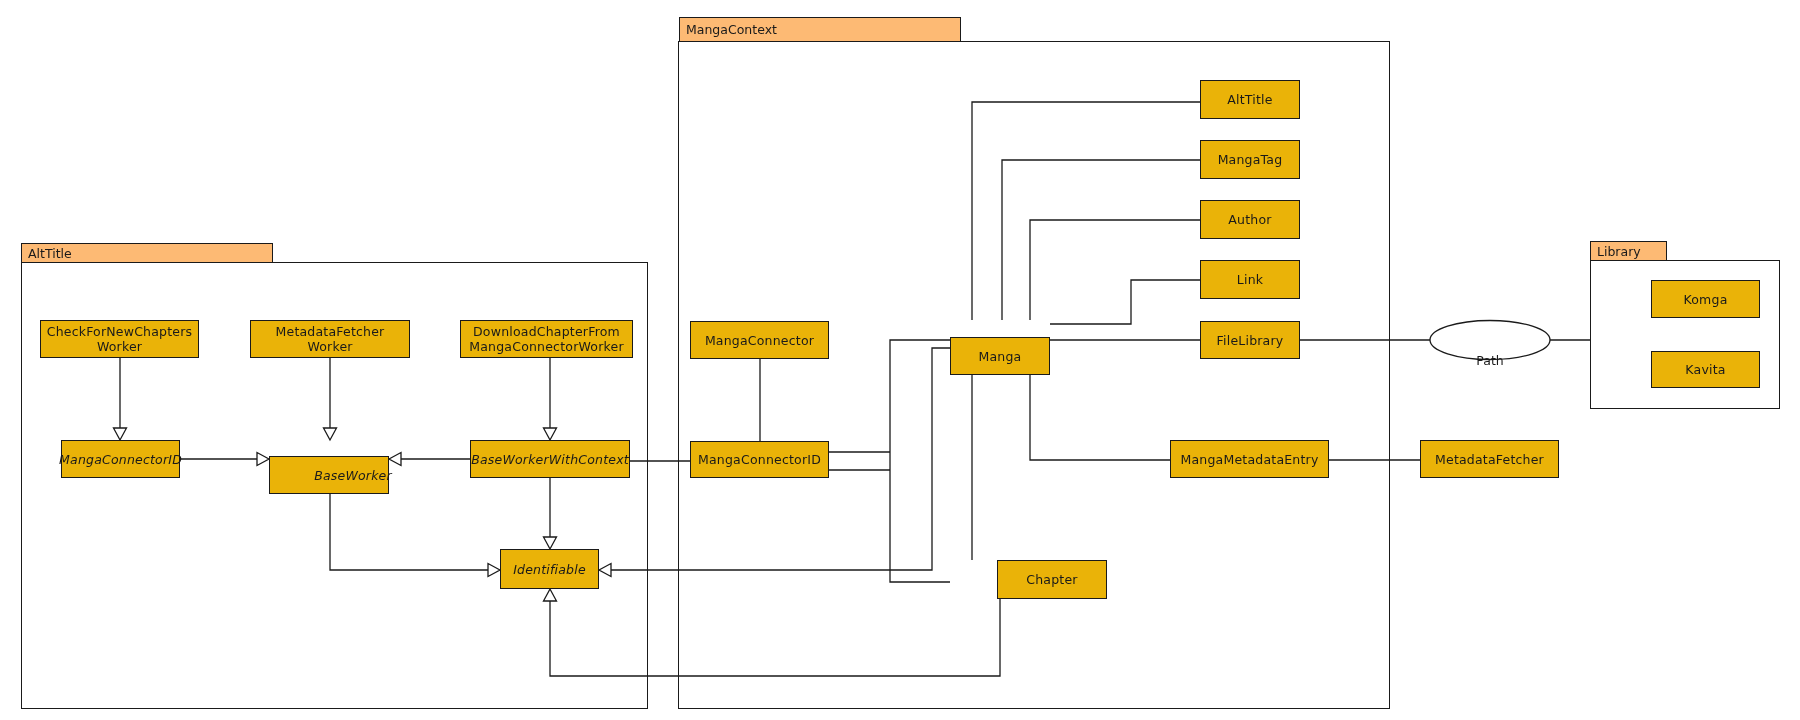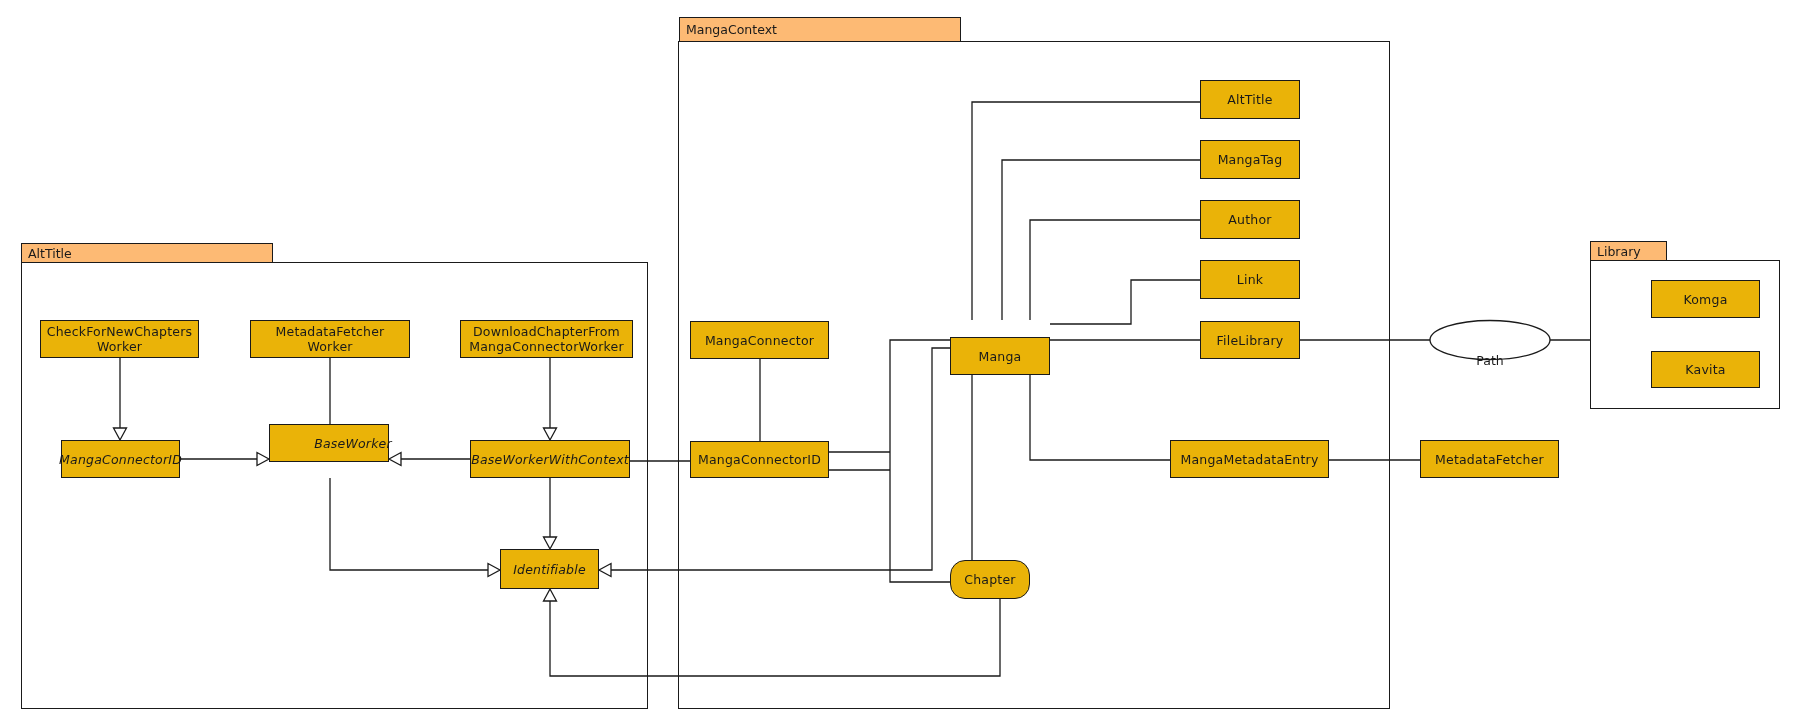--- a/index.html
+++ b/index.html
@@ -96,40 +96,40 @@
     <span>MetadataFetcher</span>
     <span>Worker</span>
   </div>
   <div class="node" style="left:460px;top:320px;width:173px;height:38px;">
     <span>DownloadChapterFrom</span>
     <span>MangaConnectorWorker</span>
   </div>
   <div class="node abstract" style="left:61px;top:440px;width:119px;height:38px;">
     <span>MangaConnectorID</span>
   </div>
-  <div class="node abstract" style="left:269px;top:424px;width:120px;height:38px;padding-left:48px;">
+  <div class="node abstract" style="left:269px;top:456px;width:120px;height:38px;padding-left:48px;">
     <span>BaseWorker</span>
   </div>
   <div class="node abstract" style="left:470px;top:440px;width:160px;height:38px;">
     <span>BaseWorkerWithContext</span>
   </div>
   <div class="node abstract" style="left:500px;top:549px;width:99px;height:40px;">
     <span>Identifiable</span>
   </div>
 
   <div class="node" style="left:690px;top:321px;width:139px;height:38px;">
     <span>MangaConnector</span>
   </div>
   <div class="node" style="left:690px;top:441px;width:139px;height:37px;">
     <span>MangaConnectorID</span>
   </div>
   <div class="node" style="left:950px;top:320px;width:100px;height:38px;margin-top:17px;">
     <span>Manga</span>
   </div>
-  <div class="node" style="left:950px;top:560px;width:80px;height:39px;border-radius:15px;">
+  <div class="node" style="left:997px;top:560px;width:110px;height:39px;">
     <span>Chapter</span>
   </div>
   <div class="node" style="left:1200px;top:80px;width:100px;height:39px;">
     <span>AltTitle</span>
   </div>
   <div class="node" style="left:1200px;top:140px;width:100px;height:39px;">
     <span>MangaTag</span>
   </div>
   <div class="node" style="left:1200px;top:200px;width:100px;height:39px;">
     <span>Author</span>

